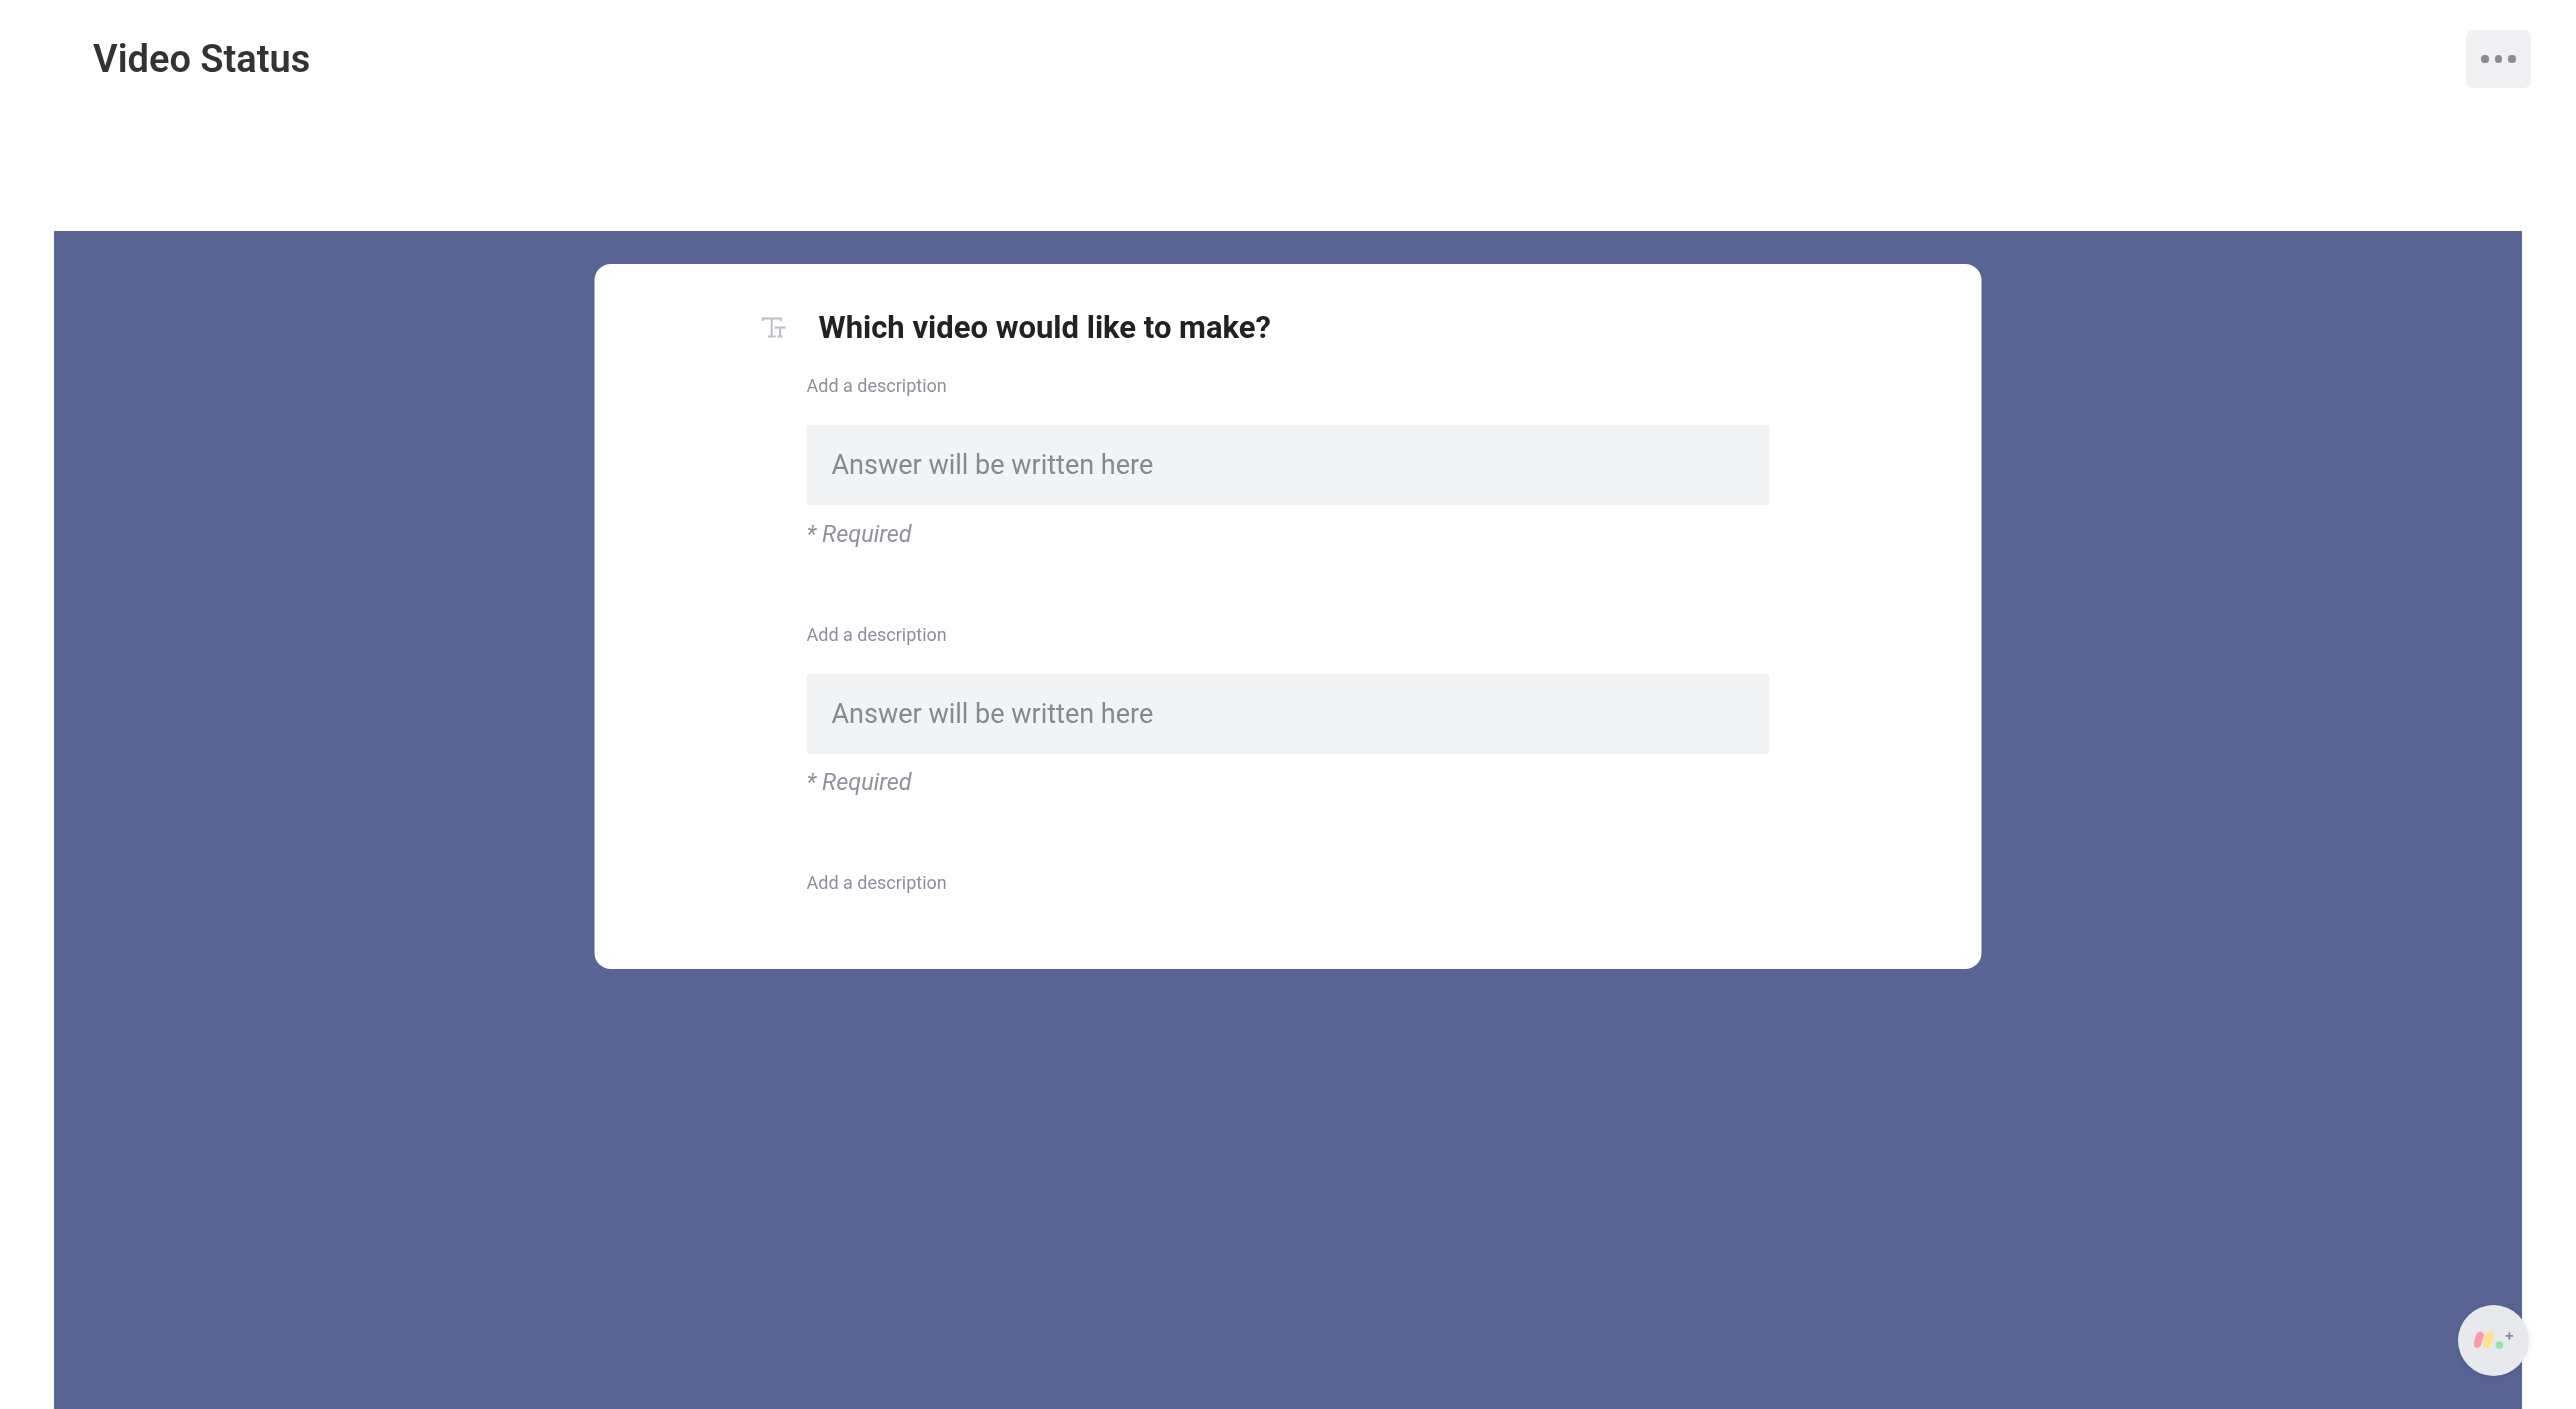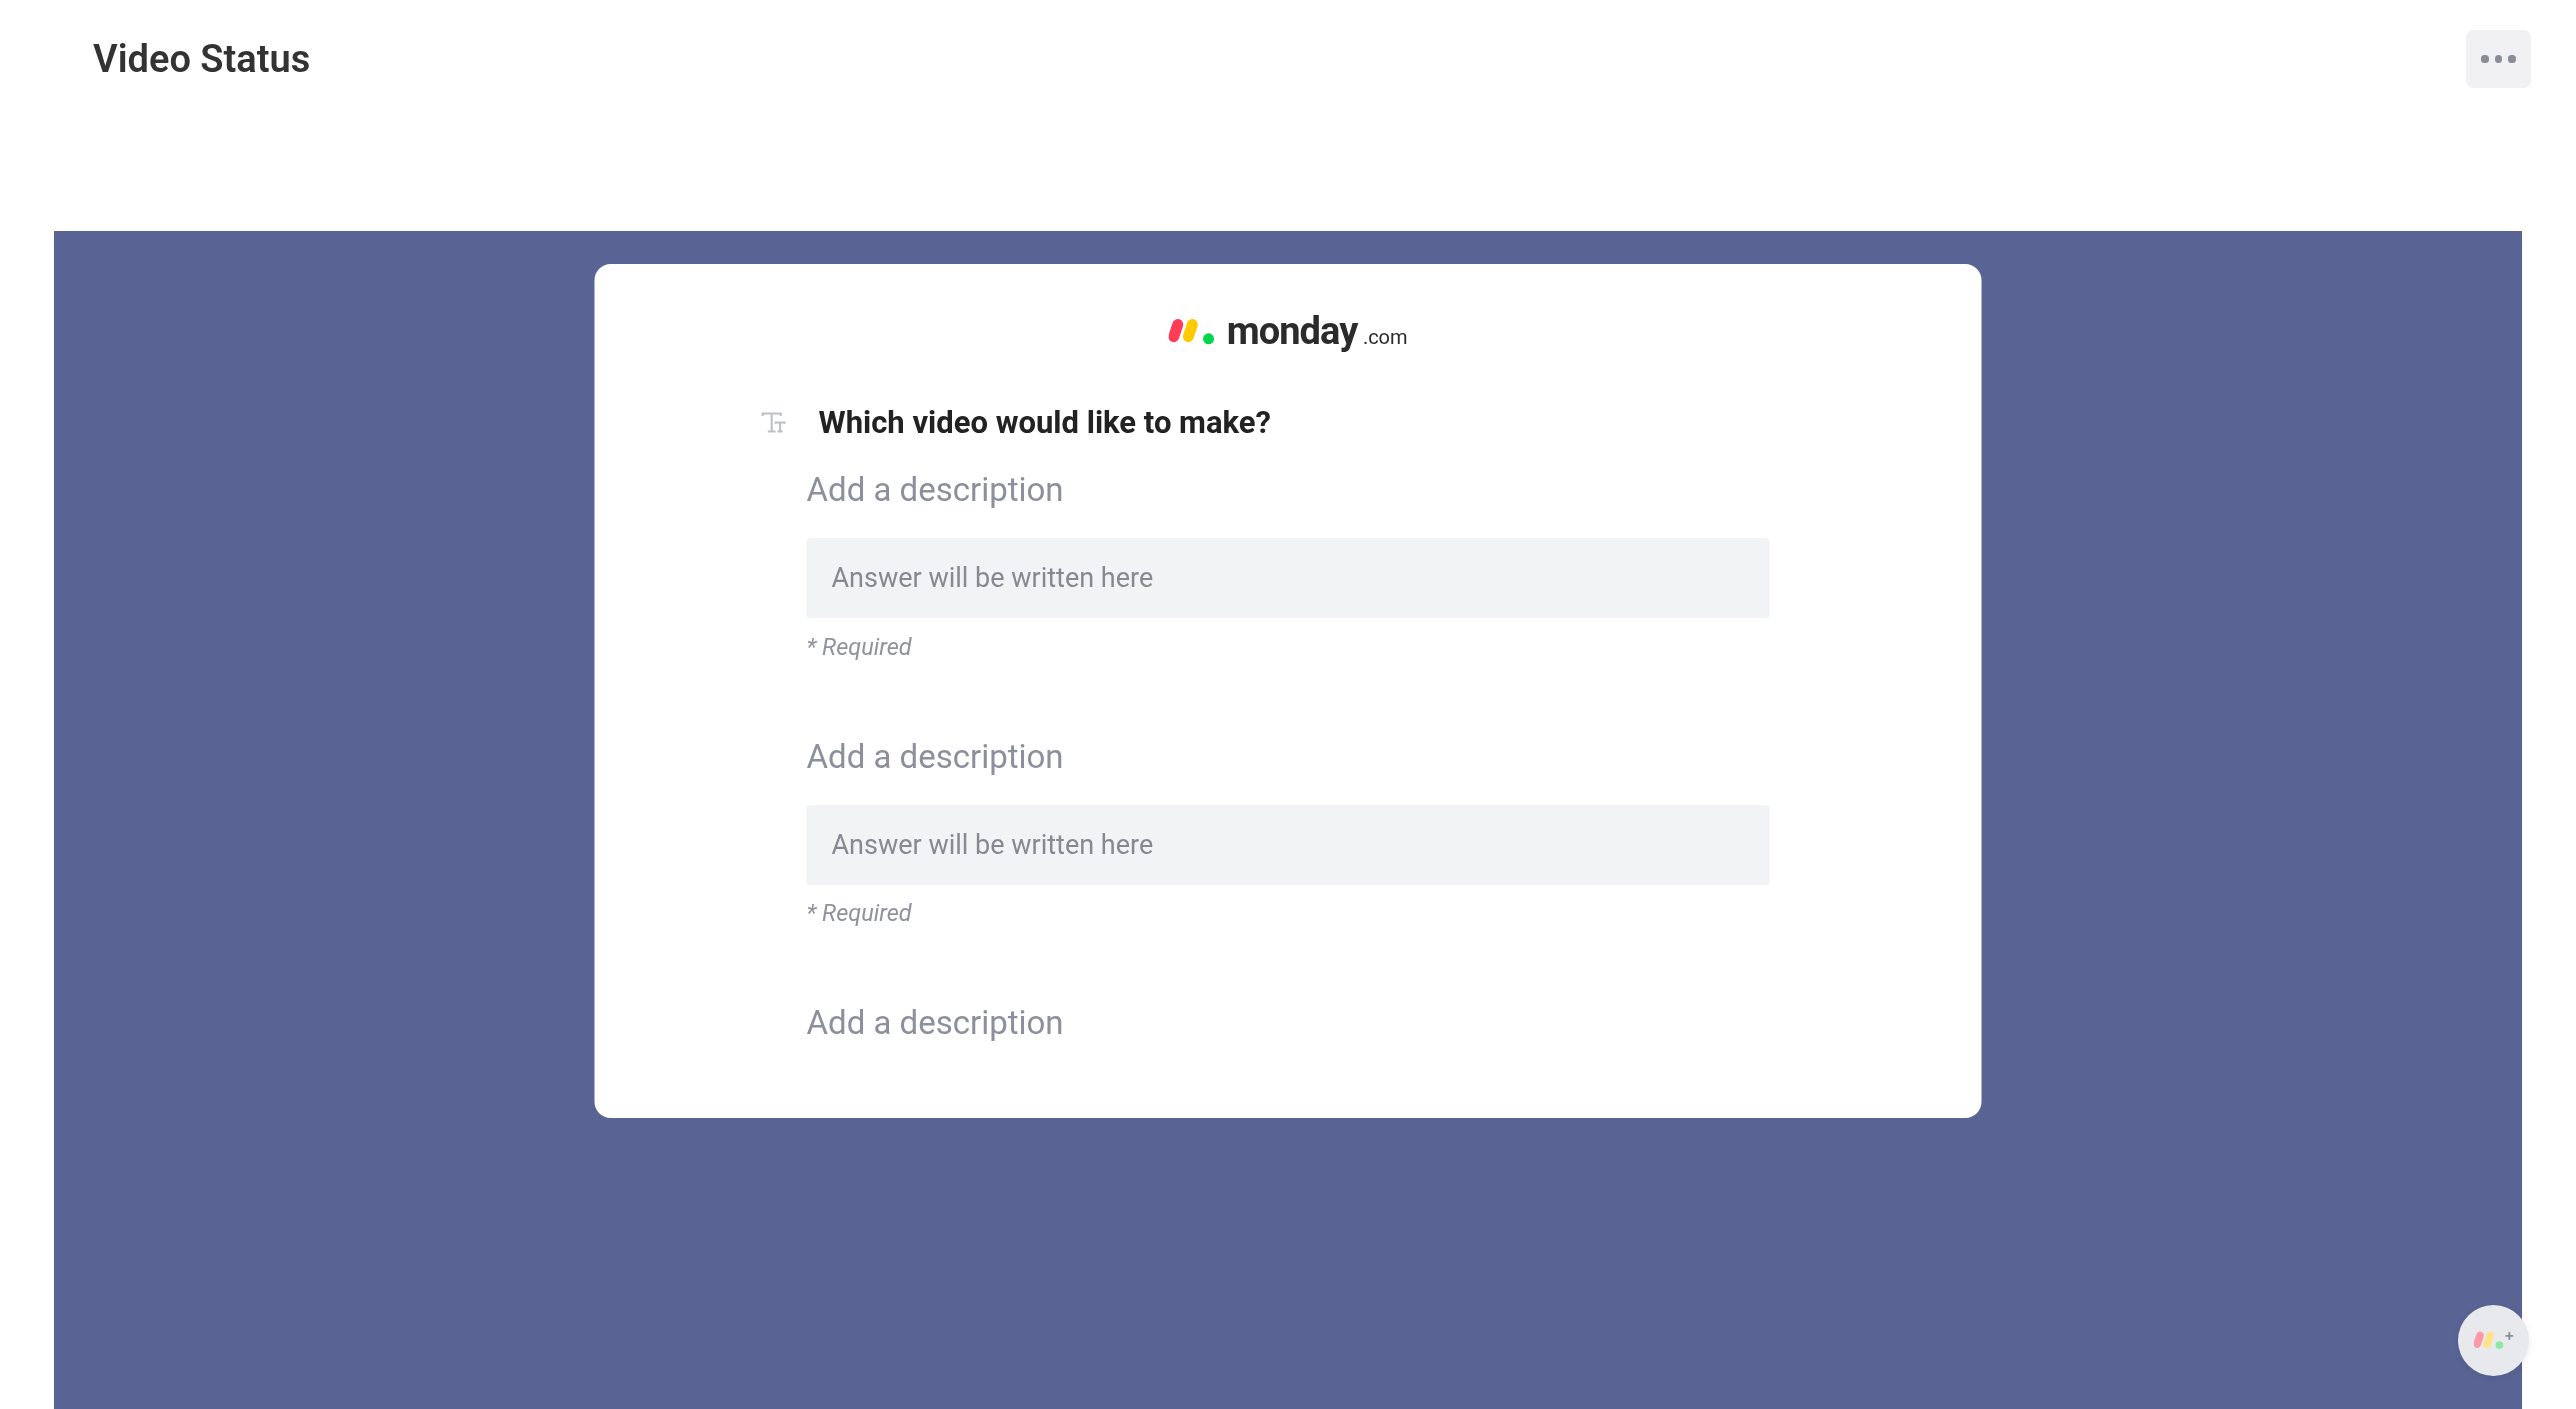--- a/index.html
+++ b/index.html
@@ -123,21 +123,21 @@
       height: 31px;
       color: #bcbfc8;
       flex-shrink: 0;
     }
     .question-label {
       font-size: 31px;
       font-weight: 700;
       color: #222;
     }
     .question-desc {
-      font-size: 33px;
+      font-size: 18px;
       color: #8d909c;
       margin-bottom: 29px;
     }
     .answer-field {
       background: #f2f3f5;
       border: none;
       border-radius: 3.6px;
       width: 100%;
       height: 80px;
       padding: 0 25px;
@@ -185,33 +185,20 @@
   <button class="more-button">
     <span class="dot"></span>
     <span class="dot"></span>
     <span class="dot"></span>
   </button>
 </div>
 
 <div class="canvas-area">
   <div class="form-card">
 
-    <div class="logo-wrap">
-      <div class="monday-logo">
-        <span class="logo-marks">
-          <svg width="51" height="33" viewBox="0 0 56 36">
-            <rect x="2" y="4" width="12" height="26" rx="6" transform="rotate(18 8 17)" fill="#ff3d57"></rect>
-            <rect x="18" y="4" width="12" height="26" rx="6" transform="rotate(18 24 17)" fill="#ffcb00"></rect>
-            <circle cx="44" cy="26" r="6" fill="#00d647"></circle>
-          </svg>
-        </span>
-        <span class="logo-text">monday</span>
-        <span class="logo-com">.com</span>
-      </div>
-    </div>
 
     <div class="form-inner">
 
       <div class="question-block">
         <div class="question-row">
           <span class="type-icon">
             <svg width="31" height="31" viewBox="0 0 24 24" fill="none" stroke="currentColor" stroke-width="1.6">
               <path d="M4 7V5h14v2"></path>
                 <path d="M11 5v14"></path>
                 <path d="M8 19h6"></path>

